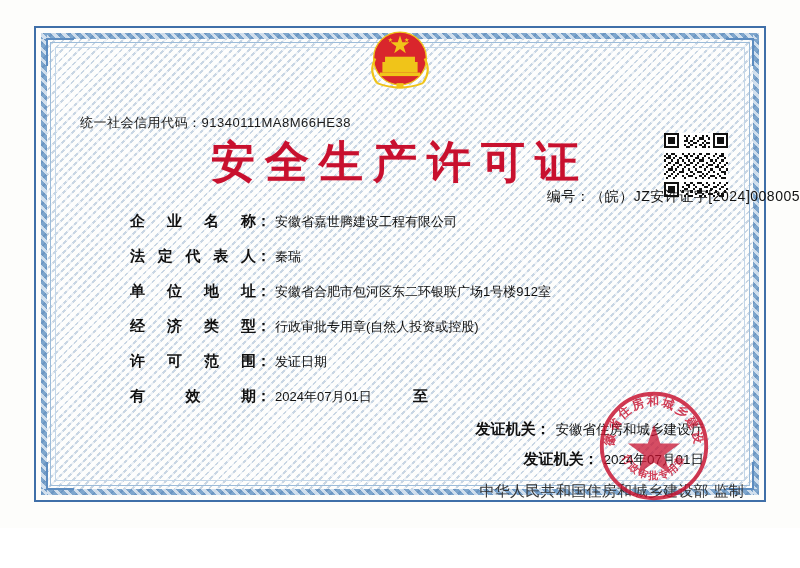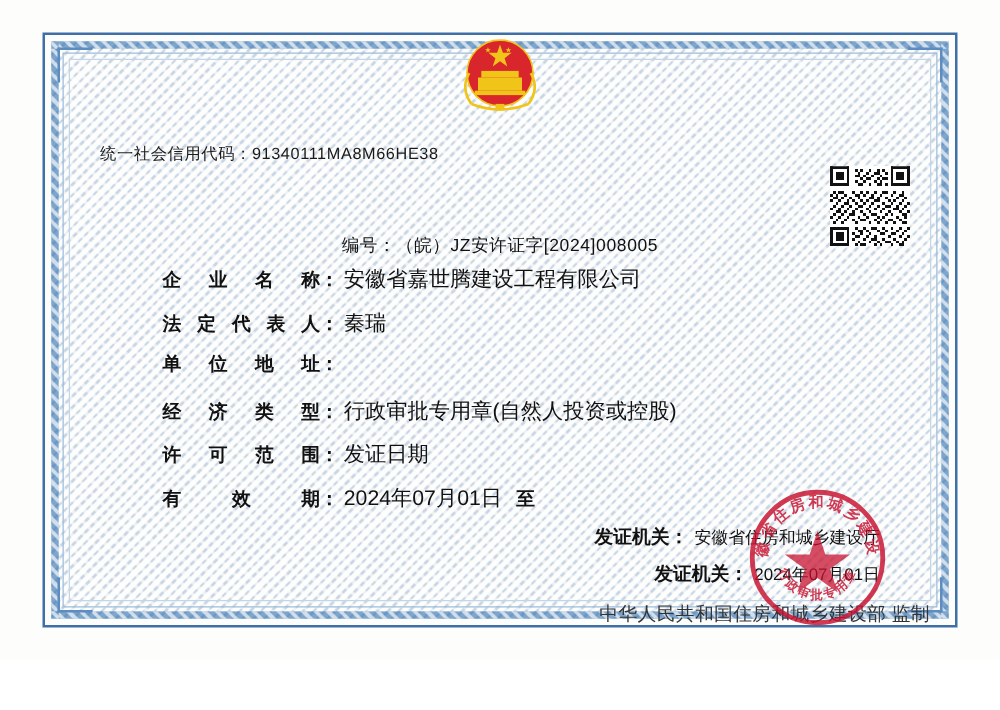--- a/index.html
+++ b/index.html
@@ -131,21 +131,21 @@
     letter-spacing: 10px;
     color: #c8102e;
     text-shadow: 0 0 1px rgba(200,16,46,0.35);
   }
 
   .cert-number {
     position: absolute;
     left: 0;
     right: 0;
     top: 188px;
-    text-align: center;
+    text-align: right;
     font-size: 14px;
     color: #111;
     letter-spacing: 0.5px;
   }
 
   
   .fields {
     position: absolute;
     left: 130px;
     top: 212px;
@@ -169,21 +169,21 @@
   }
   .label span { display: inline-block; }
   .colon {
     flex: 0 0 14px;
     font-size: 15px;
     font-weight: bold;
     color: #111;
     text-align: center;
   }
   .value {
-    font-size: 17px;
+    font-size: 13px;
     color: #111;
     padding-left: 4px;
     white-space: nowrap;
   }
   .value.date-from { min-width: 128px; }
   .mid-word {
     font-size: 15px;
     font-weight: bold;
     color: #111;
     padding: 0 34px 0 10px;
@@ -461,20 +461,21 @@
         <rect x="26" y="27" width="1" height="1"></rect>
       <rect x="9" y="28" width="1" height="1"></rect>
         <rect x="11" y="28" width="2" height="1"></rect>
         <rect x="16" y="28" width="1" height="1"></rect>
         <rect x="18" y="28" width="1" height="1"></rect>
         <rect x="22" y="28" width="1" height="1"></rect>
         <rect x="25" y="28" width="2" height="1"></rect>
     </g>
   </svg>
 
+  <div class="title">安全生产许可证</div>
 
   <div class="cert-number">
     <span>编号：</span><span>（皖）JZ安许证字[2024]008005</span>
   </div>
 
   <div class="fields">
 
     <div class="row">
       <div class="label">
         <span>企</span>
@@ -499,20 +500,21 @@
     </div>
 
     <div class="row">
       <div class="label">
         <span>单</span>
         <span>位</span>
         <span>地</span>
         <span>址</span>
       </div>
       <div class="colon">：</div>
+      <div class="value">安徽省合肥市包河区东二环银联广场1号楼912室</div>
     </div>
 
     <div class="row">
       <div class="label">
         <span>经</span>
         <span>济</span>
         <span>类</span>
         <span>型</span>
       </div>
       <div class="colon">：</div>

